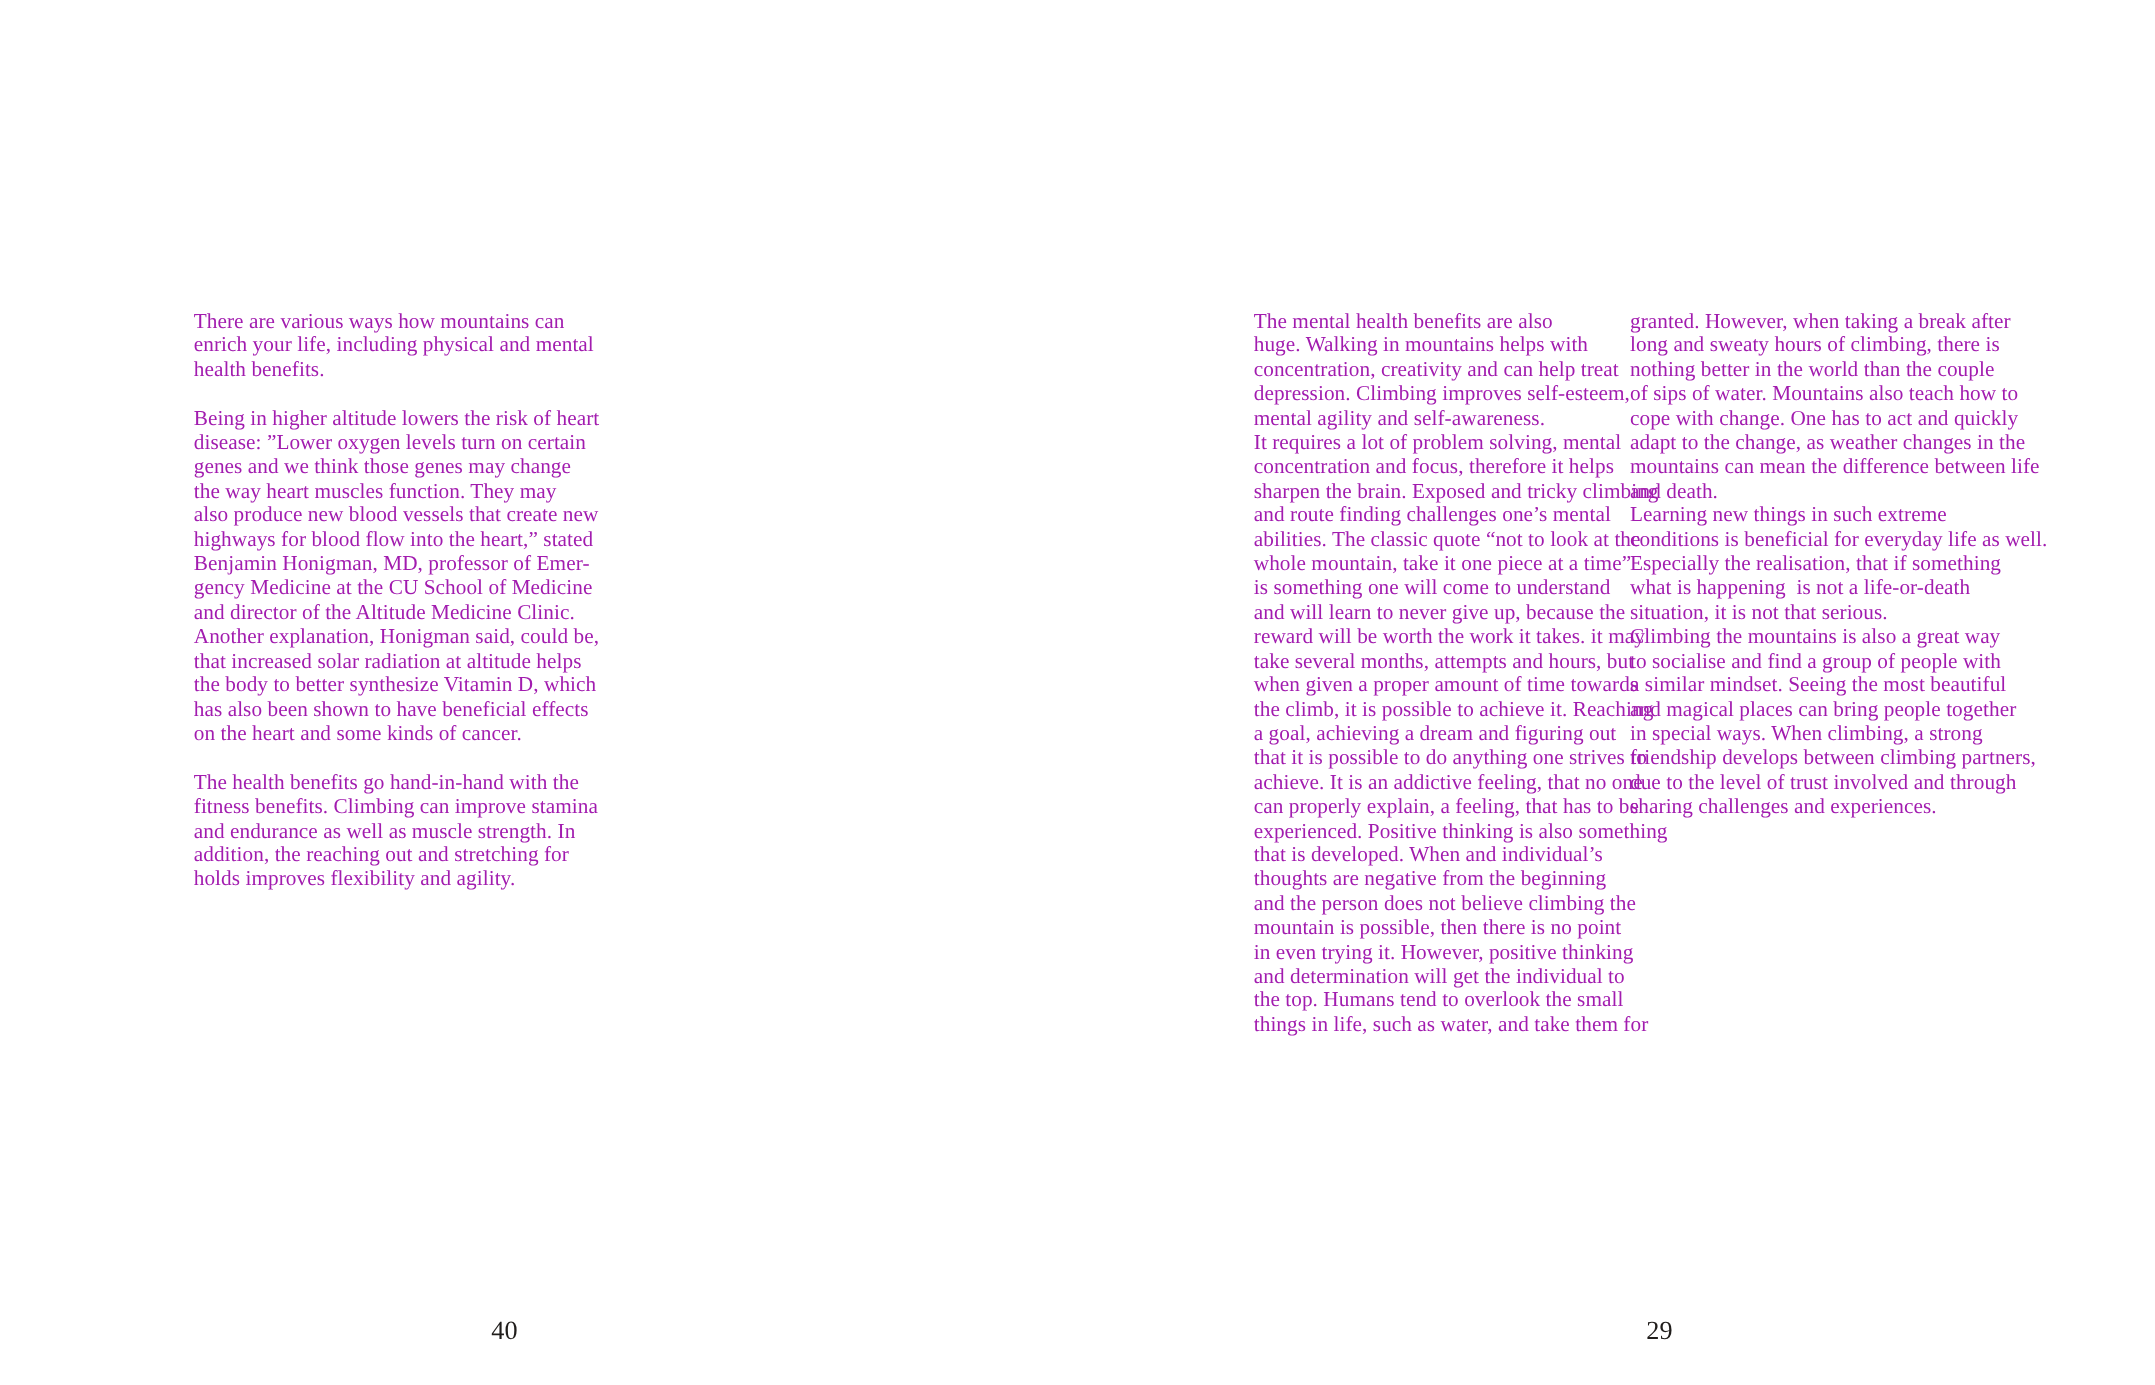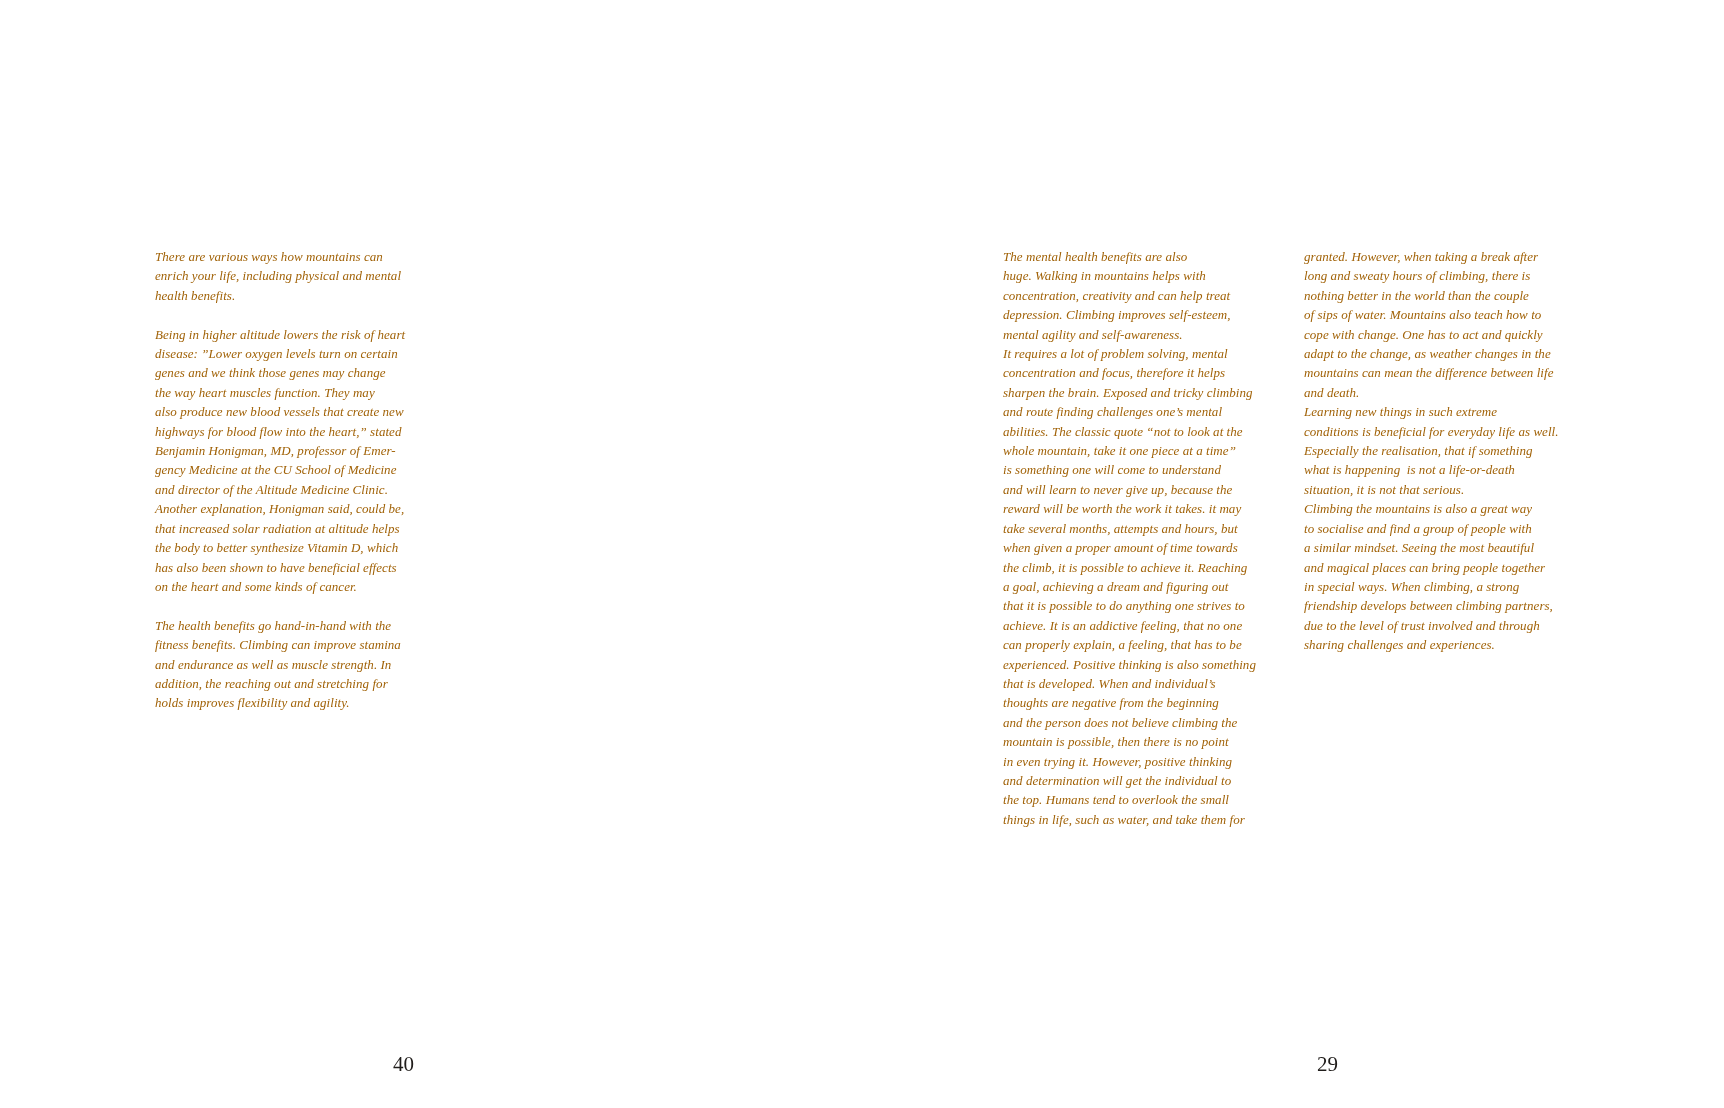--- a/index.html
+++ b/index.html
@@ -20,26 +20,25 @@
     position: absolute;
     top: 0;
     width: 862px;
     height: 1108px;
   }
   .page.left  { left: 0; }
   .page.right { left: 862px; }
 
   .text-column {
     position: absolute;
-    font-size: 13px;
+    font-size: 17px;
     line-height: 19.4px;
     letter-spacing: 0.05px;
     white-space: pre;      
-    color: #a16207;
-    font-style: italic;
+    color: #a21caf;
   }
   
   #col-left  { left: 155px;  top: 247px; }   
   #col-mid   { left: 141px;  top: 247px; }   
   #col-right { left: 442px;  top: 247px; }   
 
   .page-number {
     position: absolute;
     top: 1051px;
     font-size: 21px;

